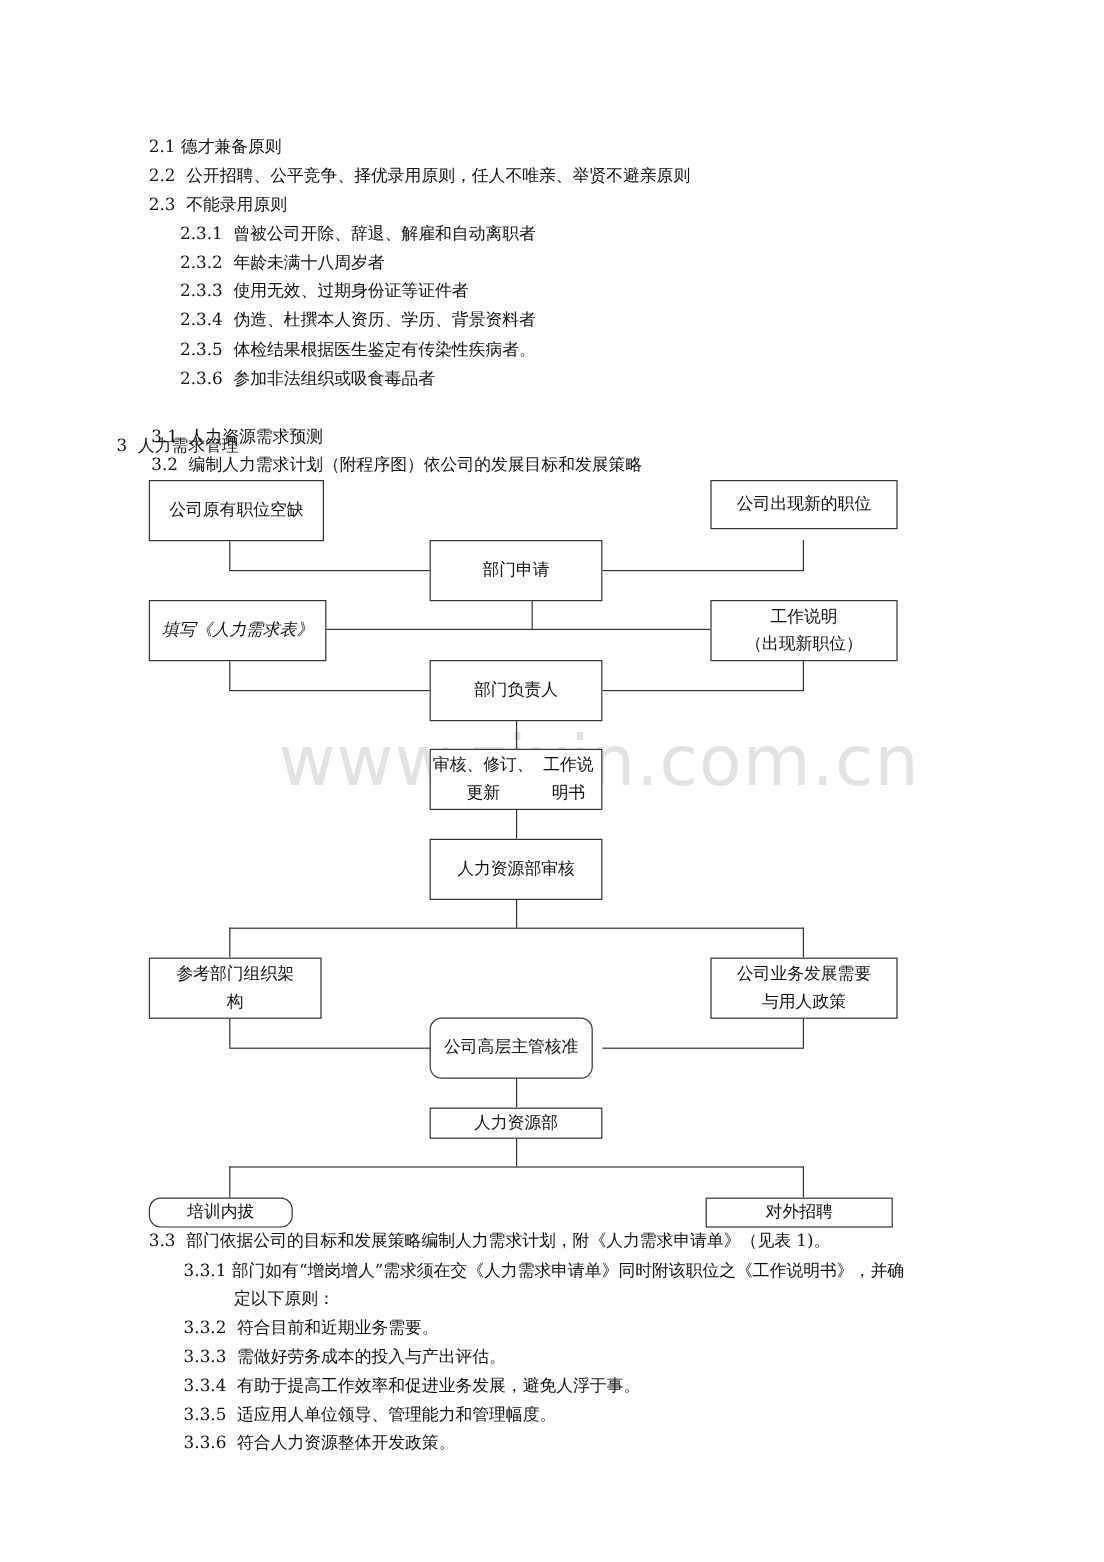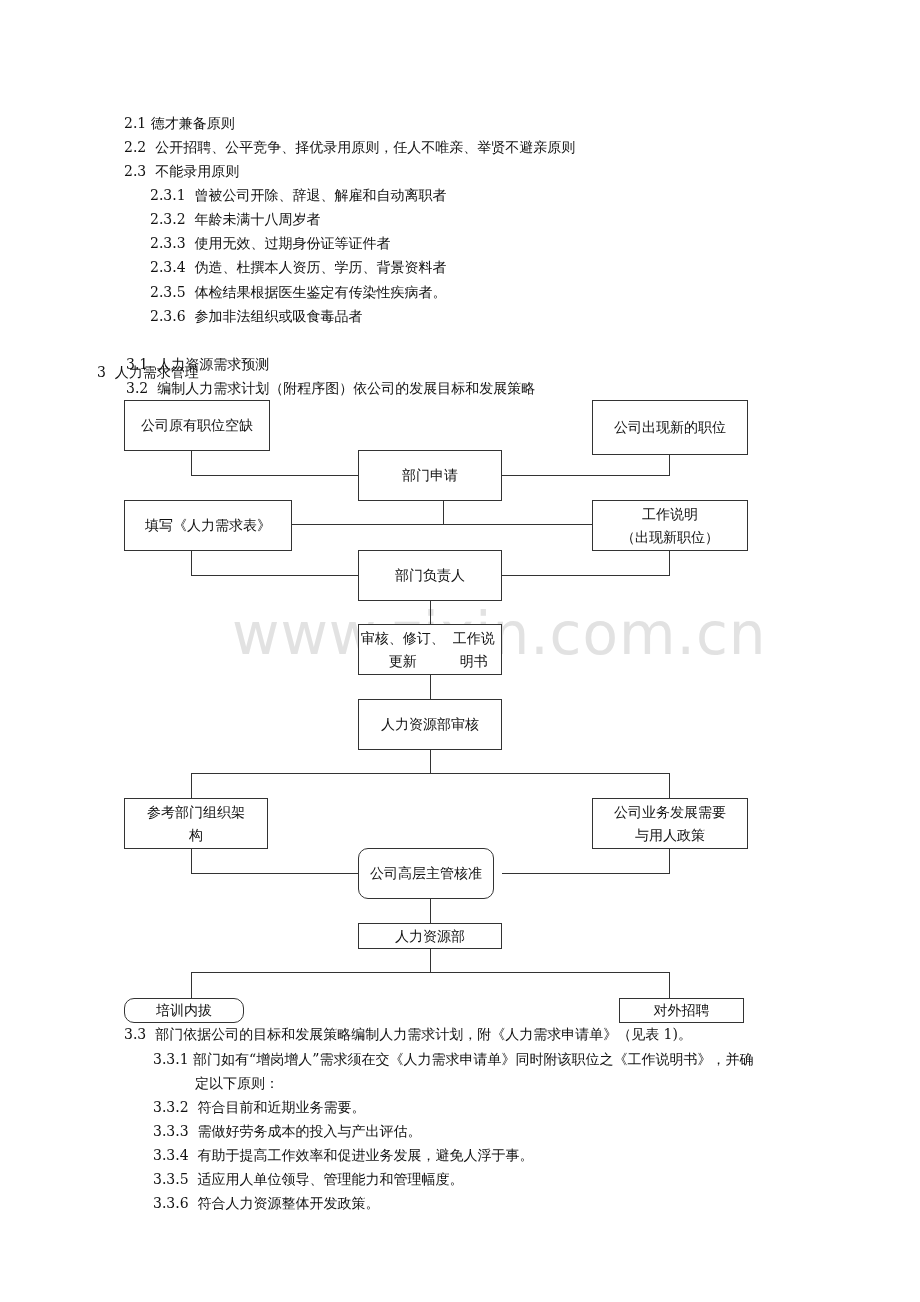--- a/index.html
+++ b/index.html
@@ -97,27 +97,27 @@
 <div class="v" style="left:430px;top:898px;height:25px;"></div>
 <div class="v" style="left:430px;top:948px;height:24px;"></div>
 <div class="h" style="left:191px;top:972px;width:479px;"></div>
 <div class="v" style="left:191px;top:972px;height:26px;"></div>
 <div class="v" style="left:669px;top:972px;height:26px;"></div>
 
 <div class="box" style="left:124px;top:400px;width:146px;height:51px;flex-direction:row;">
   <span>公司原有职位空</span>
   <span>缺</span>
 </div>
-<div class="box" style="left:592px;top:400px;width:156px;height:55px;">
+<div class="box" style="left:592px;top:400px;width:156px;height:41px;">
   <span>公司出现新的职位</span>
 </div>
 <div class="box" style="left:358px;top:450px;width:144px;height:51px;">
   <span>部门申请</span>
 </div>
-<div class="box" style="left:124px;top:500px;width:168px;height:51px;">
+<div class="box" style="left:124px;top:500px;width:148px;height:51px;font-style:italic;">
   <span>填写《人力需求表》</span>
 </div>
 <div class="box" style="left:592px;top:500px;width:156px;height:51px;flex-direction:column;">
   <span>工作说明</span>
   <span>（出现新职位）</span>
 </div>
 <div class="box" style="left:358px;top:550px;width:144px;height:51px;text-align:center;">
   <span>部门负责人</span>
 </div>
 <div class="box" style="left:358px;top:624px;width:144px;height:51px;flex-direction:row;">
@@ -138,21 +138,21 @@
 <div class="box" style="left:358px;top:848px;width:136px;height:51px;flex-direction:row;border-radius:10px;">
   <span>公司高层主管核</span>
   <span>准</span>
 </div>
 <div class="box" style="left:358px;top:923px;width:144px;height:26px;">
   <span>人力资源部</span>
 </div>
 <div class="box" style="left:124px;top:998px;width:120px;height:25px;border-radius:10px;">
   <span>培训内拔</span>
 </div>
-<div class="box" style="left:619px;top:998px;width:125px;height:25px;">
+<div class="box" style="left:588px;top:998px;width:156px;height:25px;">
   <span>对外招聘</span>
 </div>
 
 <div class="line" style="left:124px;top:1024px;">
   <span>3.3</span>&nbsp;
   <span>部门依据公司的目标和发展策略编制人力需求计划，附《人力需求申请单》（见表 1)。</span>
 </div>
 <div class="line" style="left:153px;top:1049px;">
   <span>3.3.1</span>
   <span>部门如有“增岗增人”需求须在交《人力需求申请单》同时附该职位之《工作说明书》，并确</span>

